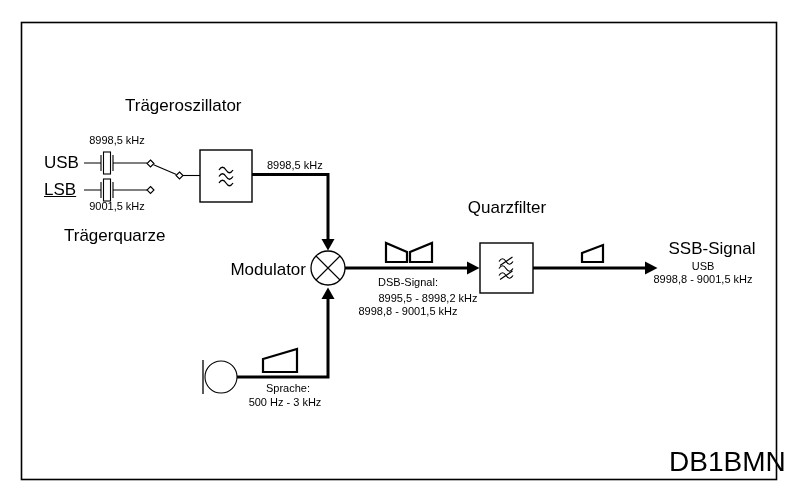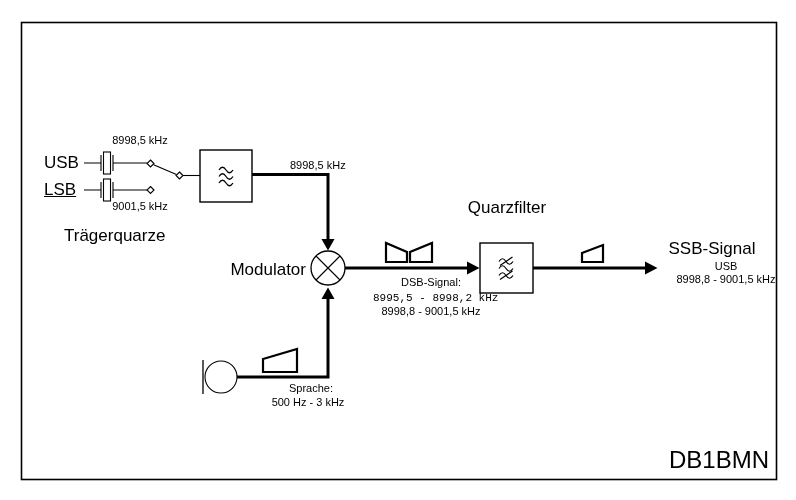--- a/index.html
+++ b/index.html
@@ -3,22 +3,22 @@
 <meta charset="utf-8">
 <style>
   html,body{margin:0;padding:0;background:#fff;}
   .stage{
     position:relative;width:796px;height:500px;background:#ffffff;
     font-family:"Liberation Sans",sans-serif;color:#000;overflow:hidden;
   }
   .layer{position:absolute;left:0;top:0;}
   .lbl{position:absolute;white-space:nowrap;line-height:1.15;}
   .big{font-size:17px;}
-  .small{font-size:11px;margin-left:23px;}
-  .xl{font-size:24px;}
+  .small{font-size:11px;}
+  .xl{font-size:28px;}
   .ctr{text-align:center;}
   .rgt{text-align:right;}
   sub.f0{font-size:8px;}
 </style>
 </head>
 <body>
 
 <div class="stage">
 
   <svg class="layer" width="796" height="500" viewBox="0 0 796 500">
@@ -94,37 +94,38 @@
     </g>
 
     <g stroke="#000" stroke-width="2.2" fill="#fff" stroke-linejoin="miter">
       <path d="M386,243 L386,262 L407,262 L407,252 Z"></path>
       <path d="M410,262 L410,252 L432,243 L432,262 Z"></path>
       <path d="M582,262 L582,253 L603,245 L603,262 Z"></path>
       <path d="M263,372 L263,359 L297,349 L297,372 Z"></path>
     </g>
   </svg>
 
+  <div class="lbl big" style="left:125px;top:96px;width:205px;">Trägeroszillator</div>
 
   <div class="lbl big" style="left:44px;top:153px;">USB</div>
   <div class="lbl big" style="left:44px;top:180px;text-decoration:underline;">LSB</div>
 
   <div class="lbl small ctr" style="left:86px;top:134px;width:62px;">8998,5 kHz</div>
   <div class="lbl small ctr" style="left:86px;top:200px;width:62px;">9001,5 kHz</div>
 
   <div class="lbl big" style="left:64px;top:226px;">Trägerquarze</div>
 
   <div class="lbl small" style="left:267px;top:159px;">8998,5 kHz</div>
 
   <div class="lbl big ctr" style="left:457px;top:198px;width:100px;">Quarzfilter</div>
 
   <div class="lbl big rgt" style="left:220px;top:260px;width:86px;">Modulator</div>
 
   <div class="lbl small ctr" style="left:348px;top:276px;width:120px;">DSB-Signal:</div>
-  <div class="lbl small ctr" style="left:350px;top:292px;width:120px;font-family:Liberation Mono, monospace;">8995,5 - 8998,2 kHz</div>
+  <div class="lbl small ctr" style="left:368px;top:292px;width:120px;">8995,5 - 8998,2 kHz</div>
   <div class="lbl small ctr" style="left:348px;top:305px;width:120px;">8998,8 - 9001,5 kHz</div>
 
   <div class="lbl big ctr" style="left:662px;top:239px;width:100px;">SSB-Signal</div>
   <div class="lbl small ctr" style="left:653px;top:260px;width:100px;">USB</div>
   <div class="lbl small ctr" style="left:653px;top:273px;width:100px;">8998,8 - 9001,5 kHz</div>
 
   <div class="lbl small ctr" style="left:238px;top:382px;width:100px;">Sprache:</div>
   <div class="lbl small ctr" style="left:235px;top:396px;width:100px;">500 Hz - 3 kHz</div>
 
   <div class="lbl xl rgt" style="left:669px;top:446px;width:100px;">DB1BMN</div>

